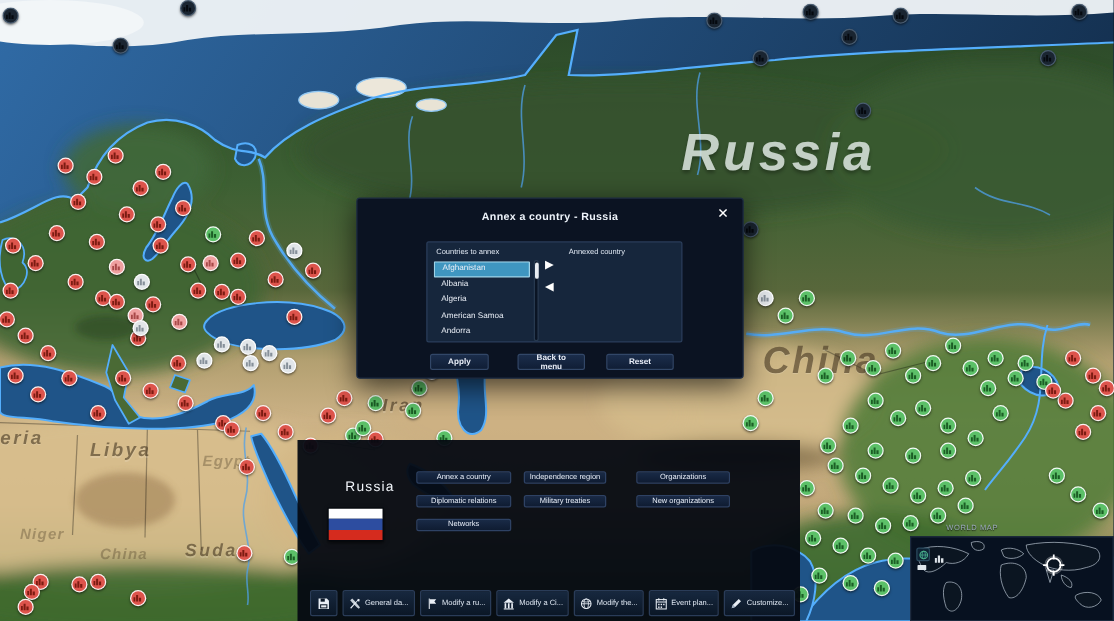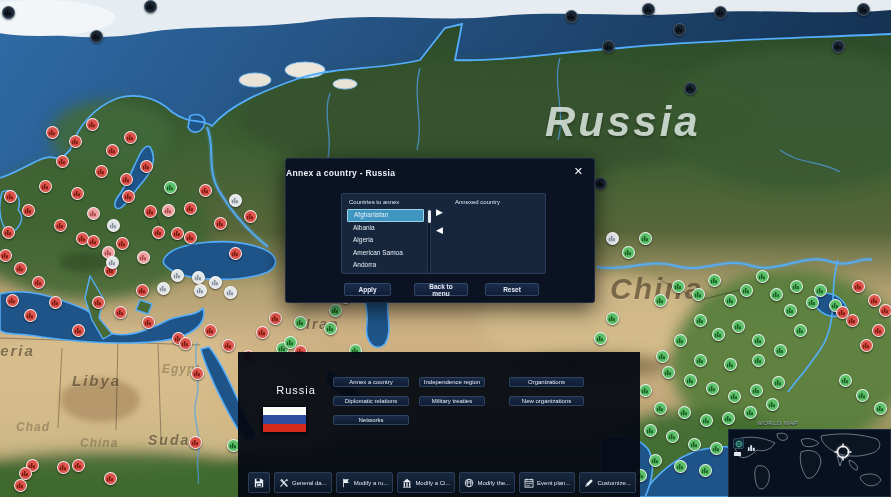--- a/index.html
+++ b/index.html
@@ -22,21 +22,21 @@
   .badge.r{background:#dd544c;} .badge.r svg path{fill:#7c1b12;}
   .badge.g{background:#5cc068;} .badge.g svg path{fill:#1b5e25;}
   .badge.s{background:#e2e6e9;} .badge.s svg path{fill:#86909a;}
   .badge.p{background:#efa0a0;} .badge.p svg path{fill:#a84848;}
   .badge.d{background:#1a2531;border-color:rgba(130,160,190,.45);} .badge.d svg path{fill:#05090f;}
 
   
   .dialog{position:absolute;left:285px;top:158px;width:310px;height:145px;
     background:#0b1322;border:1px solid #1c2b42;border-radius:3px;
     box-shadow:0 6px 22px rgba(0,0,0,.65);z-index:30;color:#eef3fa;}
-  .dialog-title{position:absolute;left:0;right:0;top:9px;text-align:left;
+  .dialog-title{position:absolute;left:0;right:0;top:9px;text-align:center;
     font-size:8.5px;font-weight:bold;letter-spacing:.3px;}
   .dialog-close{position:absolute;right:11px;top:7px;font-size:11px;color:#fff;
     cursor:pointer;line-height:11px;}
   .dialog-body{position:absolute;left:55px;top:34px;width:205px;height:81px;
     background:#16263c;border:1px solid #2a3d5a;border-radius:2px;}
   .dlg-lbl{position:absolute;font-size:6px;color:#dfe7f2;}
   .dlg-lbl.left{left:7px;top:5px;} .dlg-lbl.right{left:113px;top:5px;}
   .country-list{position:absolute;left:5px;top:15px;width:77px;height:63px;overflow:hidden;}
   .list-item{height:12.6px;line-height:12.6px;padding-left:6px;font-size:6.5px;color:#e9eef6;cursor:pointer;}
   .list-item.selected{background:#3f96c0;border:1px solid #9fd3e8;border-radius:1px;line-height:10.6px;}
@@ -199,24 +199,24 @@
       <path d="M207,127 C216,148 205,170 221,194 C233,214 247,230 268,247" stroke-width="2" opacity=".95"></path>
       <path d="M597,267 C625,272 650,258 676,266 C702,274 726,256 752,266 C778,274 806,252 832,262 C850,268 862,256 872,260" stroke-width="5" opacity=".2"></path>
       <path d="M597,267 C625,272 650,258 676,266 C702,274 726,256 752,266 C778,274 806,252 832,262 C850,268 862,256 872,260" stroke-width="2" opacity=".95"></path>
     </g>
   </svg>
 
   <div class="labels-layer">
       <div class="map-label light" style="left: 545px; top: 98px; font-size: 42px;">Russia</div>
       <div class="map-label dark" style="left: 610px; top: 272px; font-size: 30px;">China</div>
       <div class="map-label dark" style="left: 306px; top: 316px; font-size: 14px;">Iran</div>
-      <div class="map-label dark" style="left: 72px; top: 372px; font-size: 15px;">Libya</div>
+      <div class="map-label dark" style="left: 72px; top: 352px; font-size: 15px;">Libya</div>
       <div class="map-label dark" style="left: -30px; top: 342px; font-size: 15px;">Algeria</div>
       <div class="map-label faint" style="left: 162px; top: 362px; font-size: 12px;">Egypt</div>
-      <div class="map-label faint" style="left: 16px; top: 420px; font-size: 12px;">Chad</div>
+      <div class="map-label faint" style="left: 16px; top: 420px; font-size: 12px;">Niger</div>
       <div class="map-label faint" style="left: 80px; top: 436px; font-size: 12px;">China</div>
       <div class="map-label dark" style="left: 148px; top: 432px; font-size: 14px;">Sudan</div>
     </div>
   <div class="badges-layer">
       <div class="badge d" style="left: 1.5px; top: 5.5px;">
         <svg viewBox="0 0 10 10">
           <path d="M1,9 L1,4.8 L2.8,4.8 L2.8,9 L3.6,9 L3.6,2.6 L5.6,2.6 L5.6,9 L6.4,9 L6.4,5.2 L8.6,5.2 L8.6,9 Z"></path>
         </svg>
       </div>
       <div class="badge d" style="left: 89.5px; top: 29.5px;">

